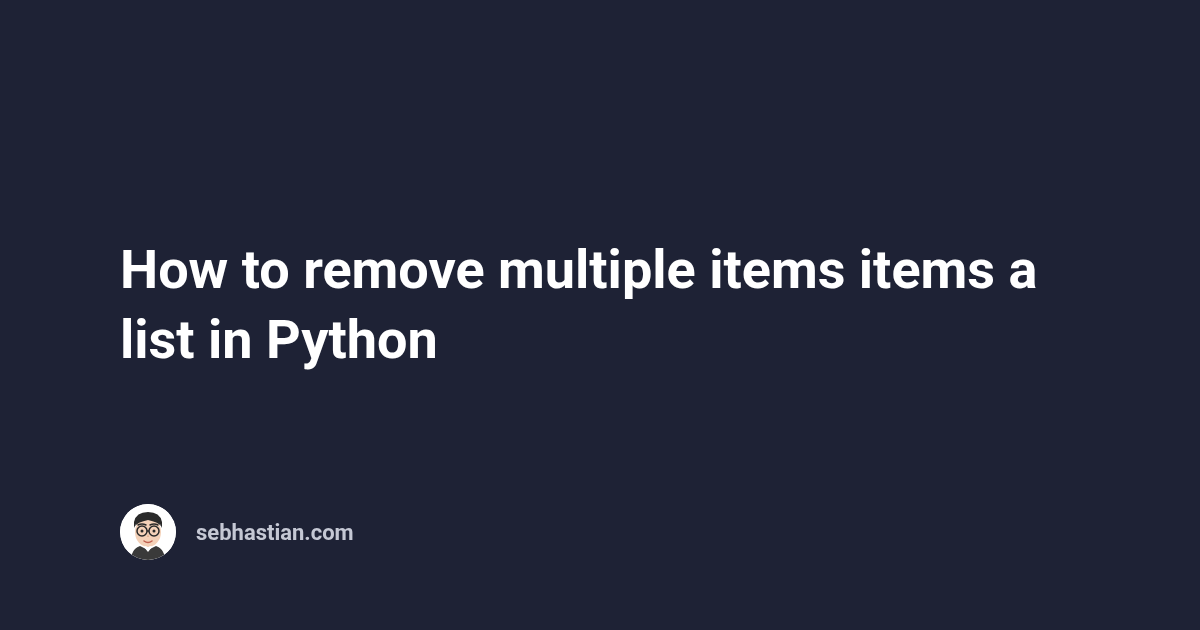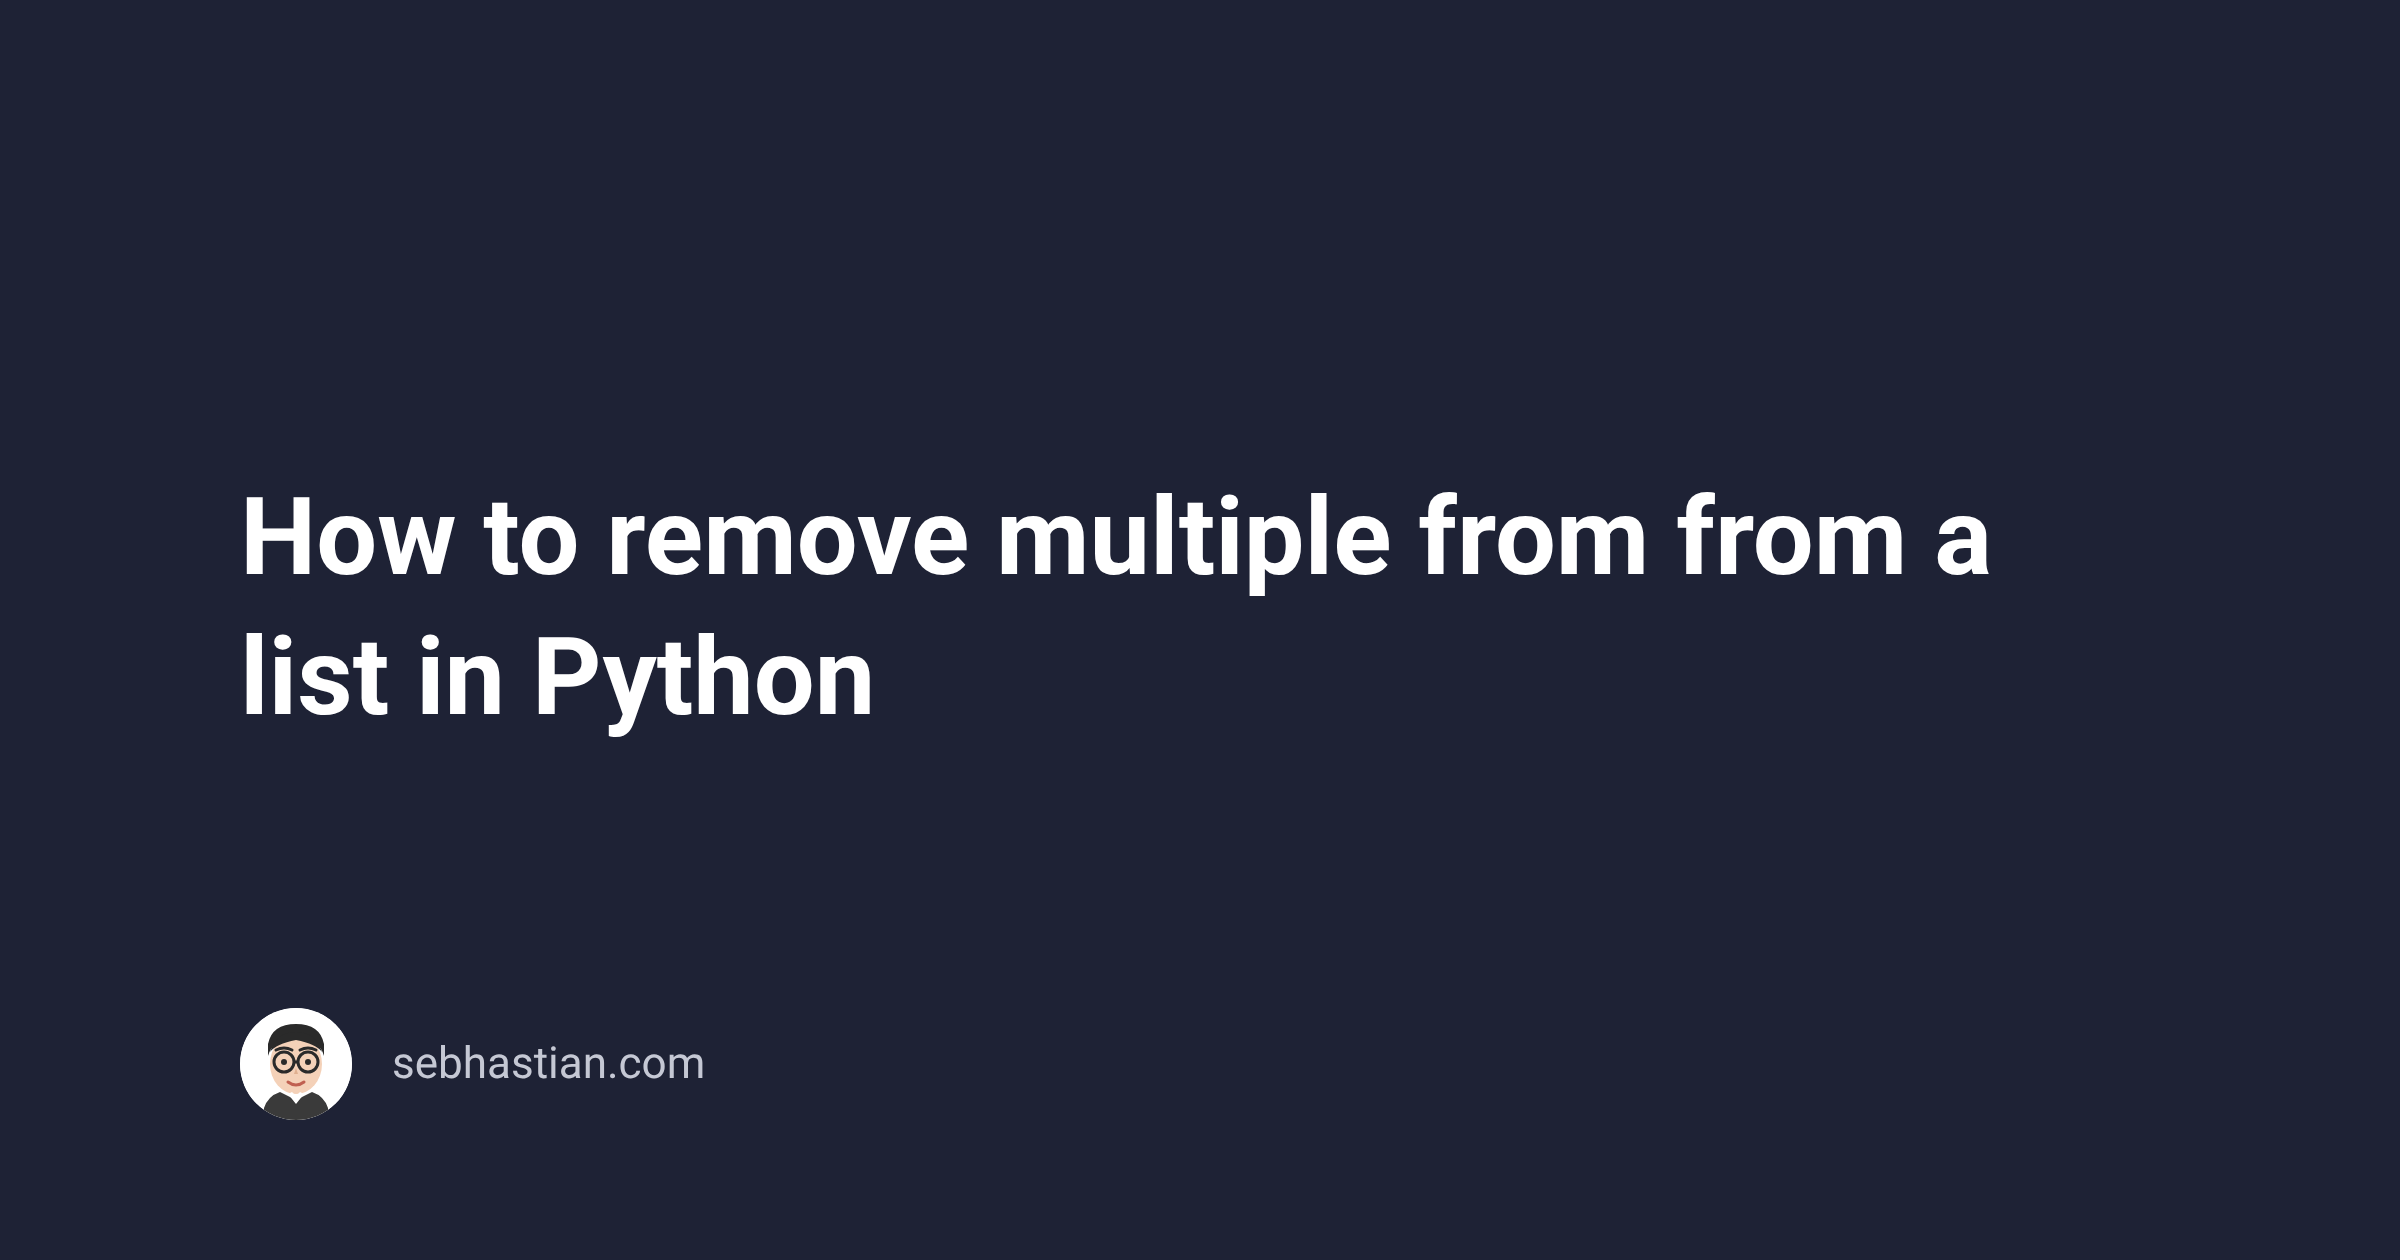--- a/index.html
+++ b/index.html
@@ -43,27 +43,27 @@
       justify-content: center;
       overflow: hidden;
     }
     .avatar svg {
       width: 100%;
       height: 100%;
     }
     .site-name {
       color: #c5c8d4;
       font-size: 22px;
-      font-weight: 400;
+      font-weight: 700;
     }
   </style>
 </head>
 <body>
 
-<h1 class="title">How to remove multiple from from a list in Python</h1>
+<h1 class="title">How to remove multiple items items a list in Python</h1>
 
 <div class="author-section">
   <div class="avatar">
     <svg viewBox="0 0 56 56" xmlns="http://www.w3.org/2000/svg">
       <circle cx="28" cy="28" r="28" fill="#ffffff"></circle>
 
       <path d="M 14 18 Q 16 8 28 8 Q 40 8 42 18 L 42 24 Q 40 16 28 14 Q 16 16 14 24 Z" fill="#2a2a2a"></path>
 
       <ellipse cx="28" cy="28" rx="13" ry="15" fill="#f4d1b8"></ellipse>
 

